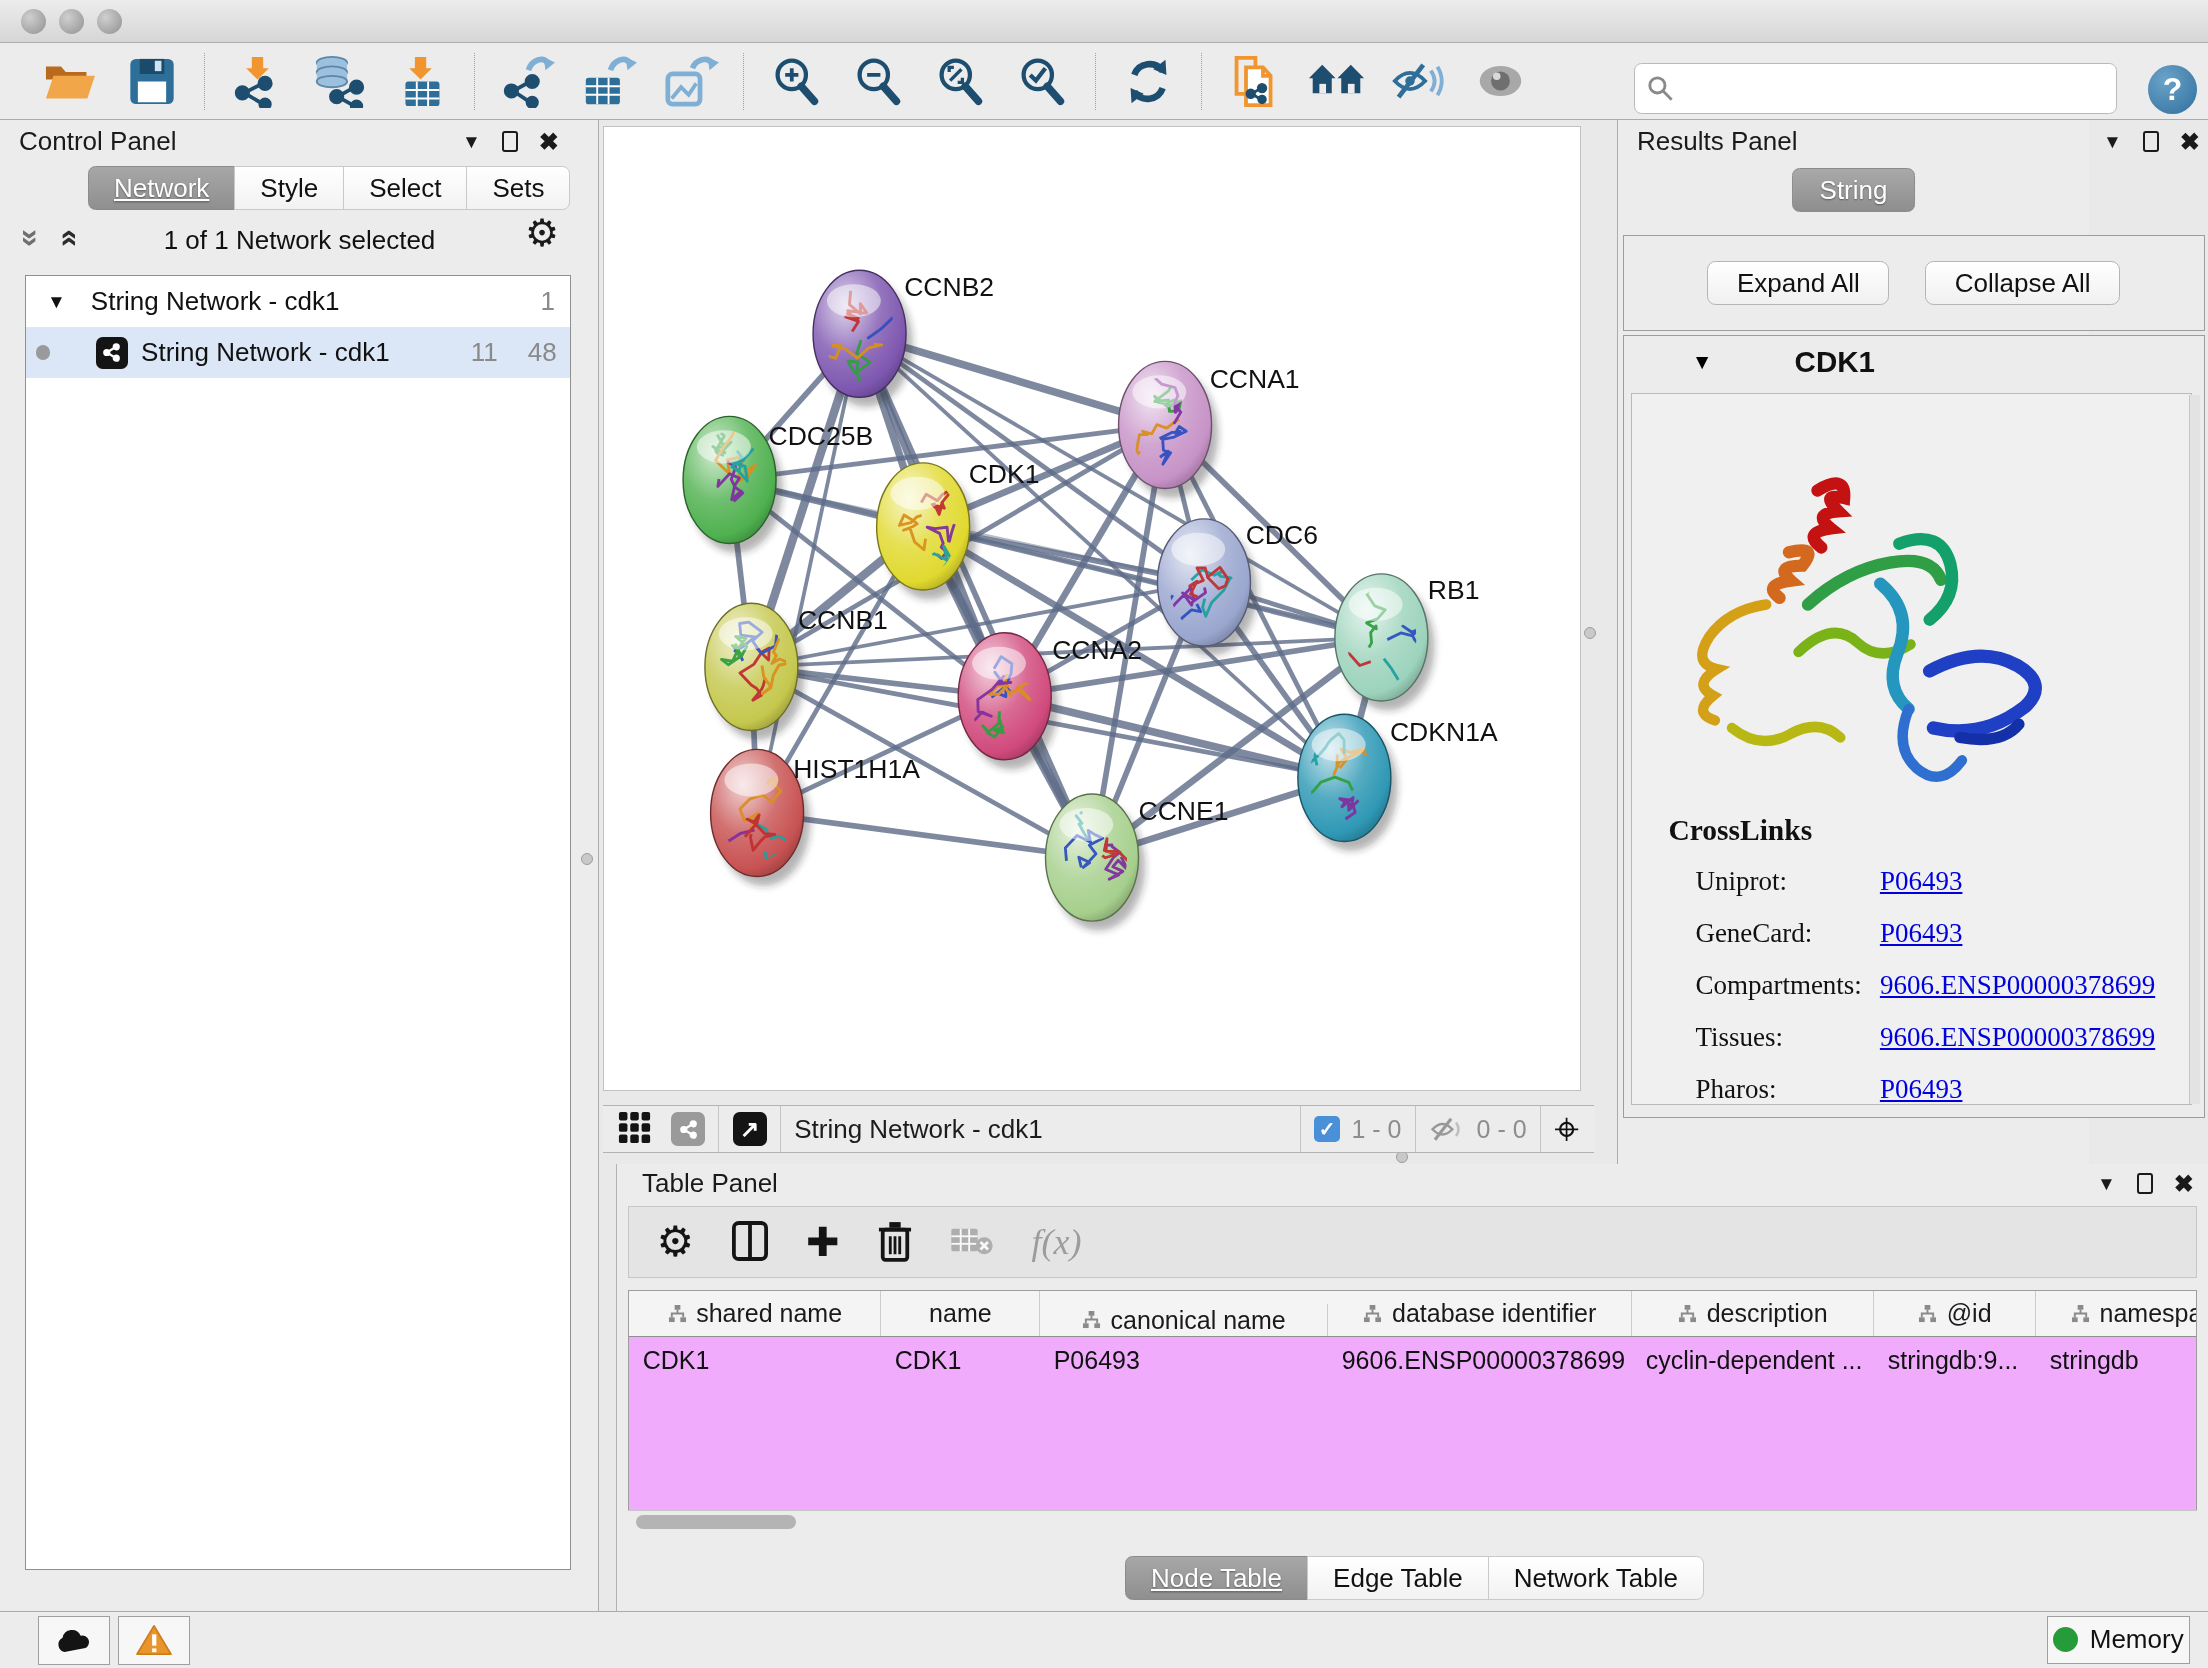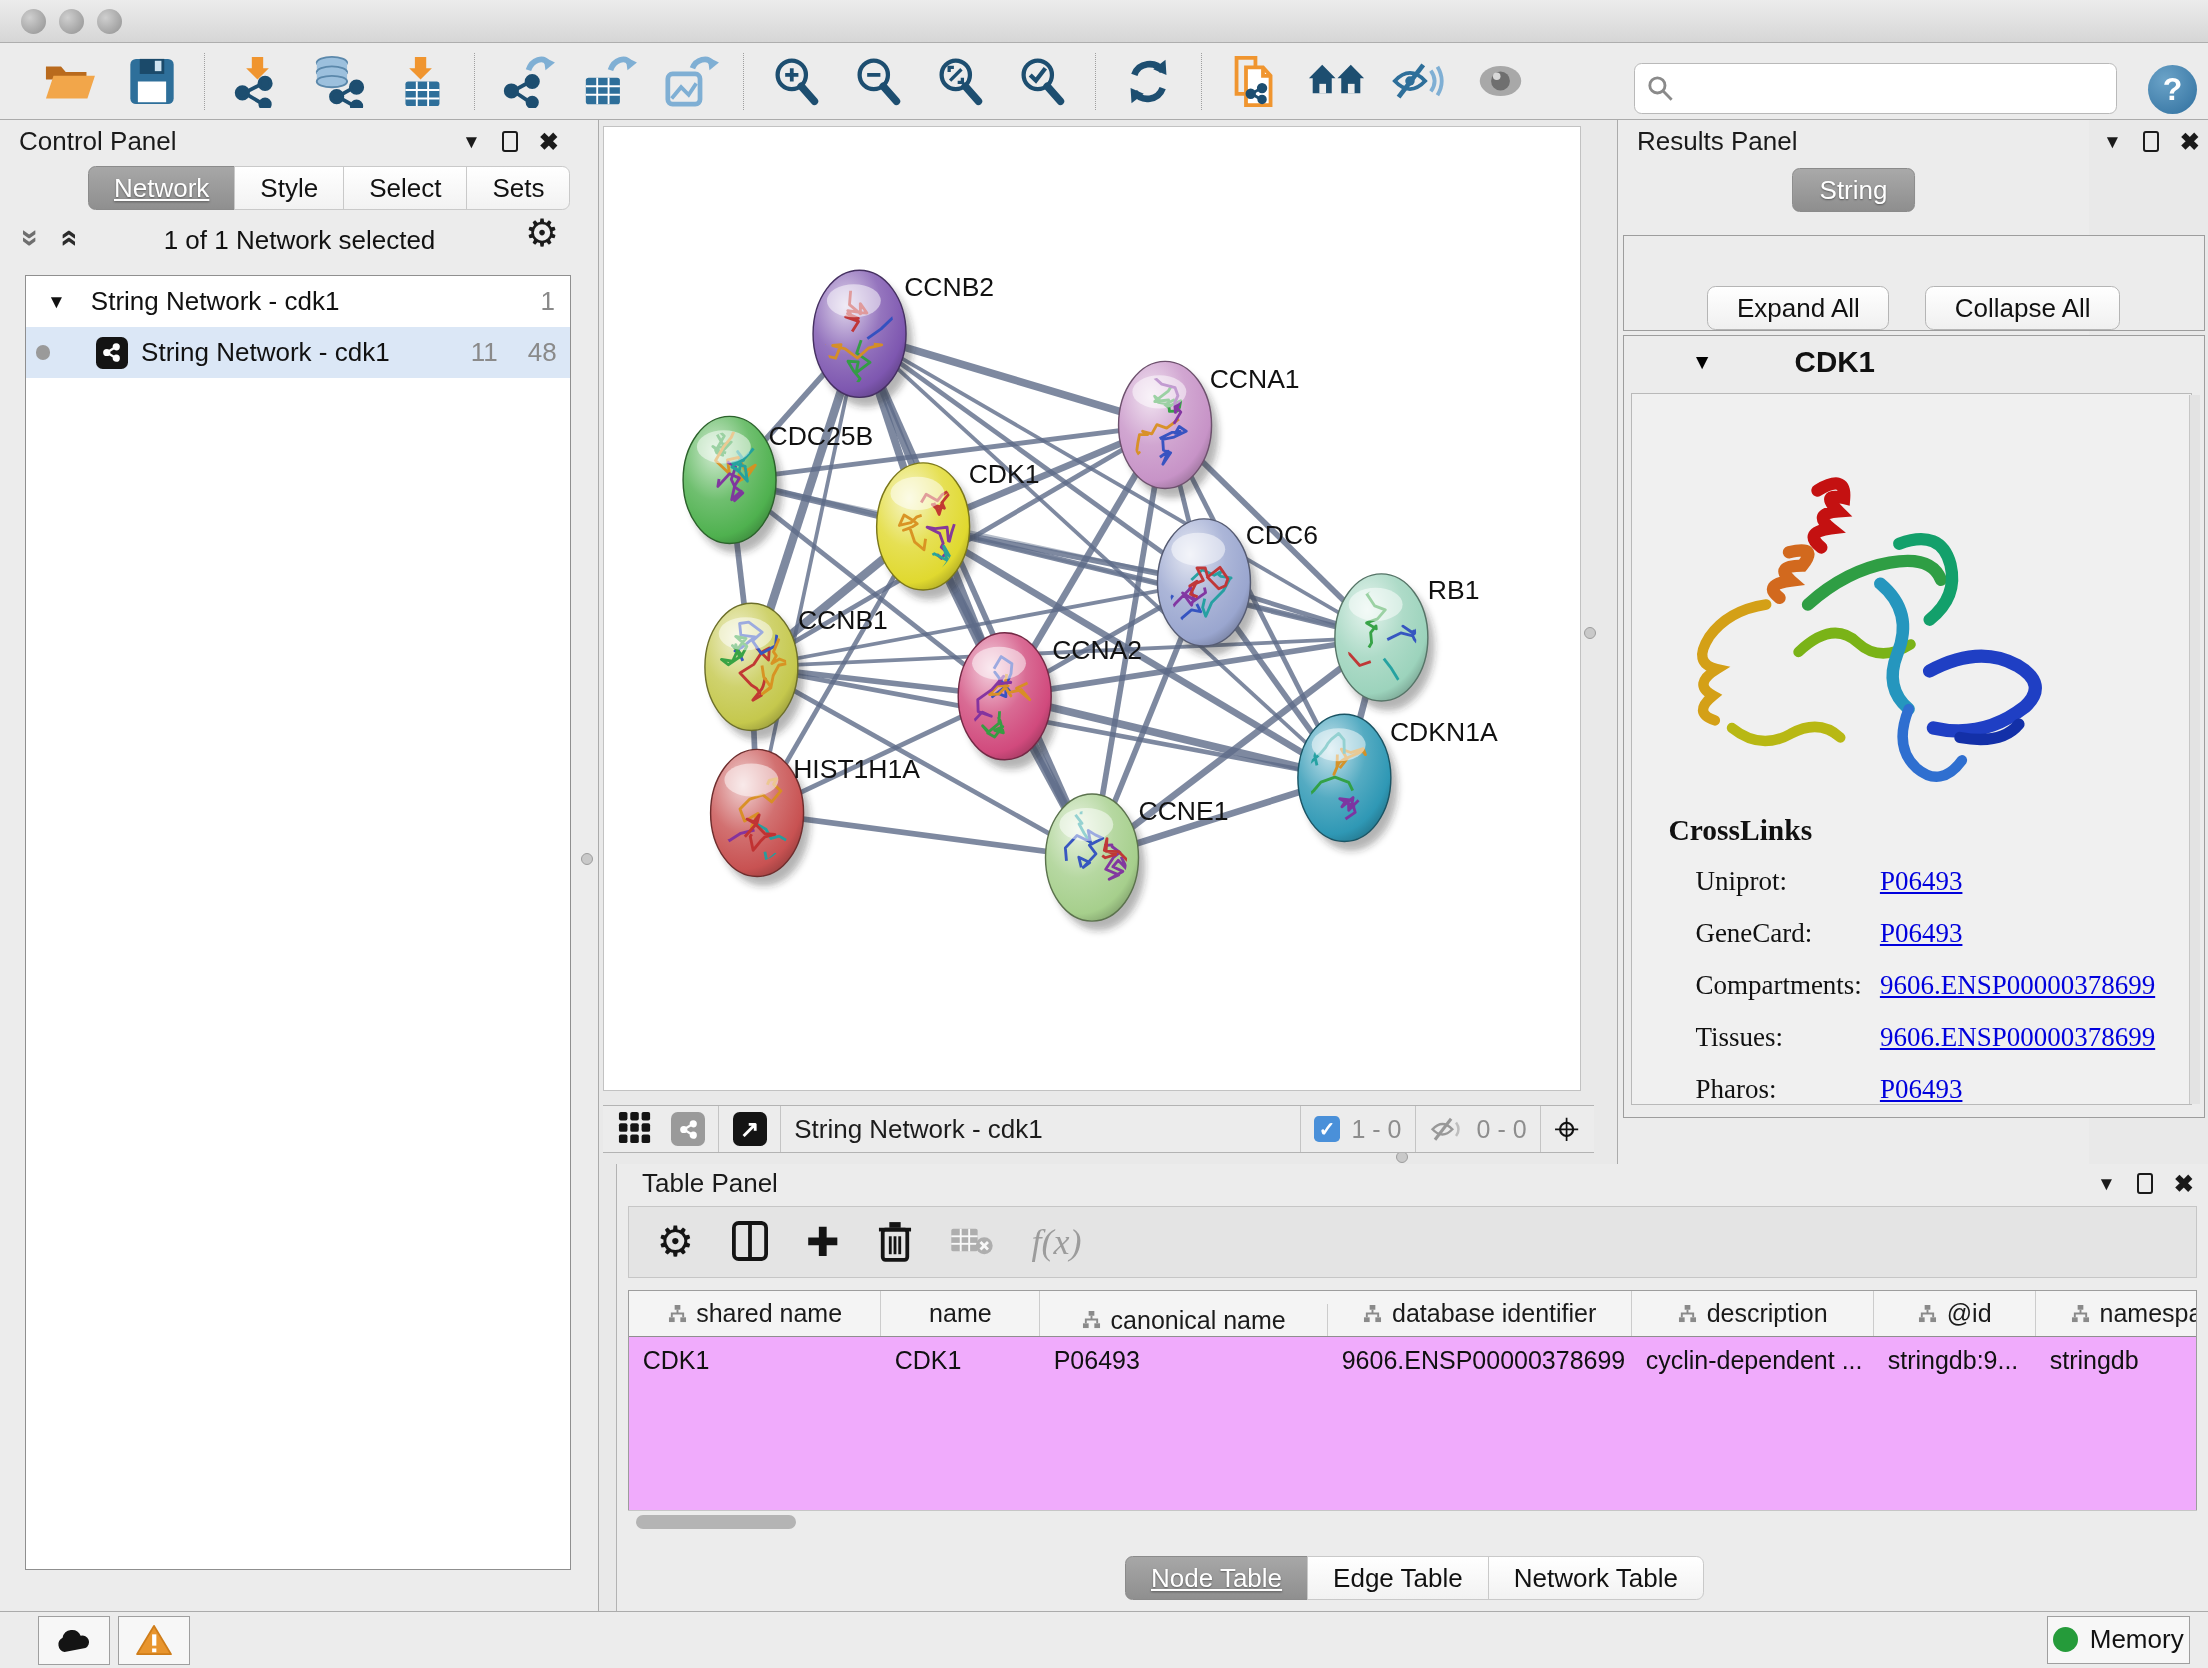--- a/index.html
+++ b/index.html
@@ -73,21 +73,21 @@
   .graychip { width:34px; height:34px; background:#9a9a9a; border-radius:6.7px;
     display:flex; align-items:center; justify-content:center; }
 
   
   #results-panel { left:1617px; top:120px; width:472px; height:1044px; background:#ececec;
     border-left:1px solid #ababab; }
   #rp-tab { left:50%; transform:translateX(-50%); top:48px; height:44px; padding:0 27px;
     background:linear-gradient(#a9a9a9,#8e8e8e); border:1px solid #8b8b8b; border-radius:7.6px;
     color:#fff; font-size:26px; display:flex; align-items:center; text-shadow:0 1px 1.9px rgba(0,0,0,.4); }
   #rp-box1 { left:4.8px; top:115px; width:582px; height:96px; background:#ececec; border:1.9px solid #9d9d9d;
-    display:flex; align-items:flex-end; justify-content:center; gap:36px; }
+    display:flex; align-items:center; justify-content:center; gap:36px; }
   .rp-btn { height:44px; padding:0 28.5px; background:linear-gradient(#ffffff,#f0f0f0);
     border:1px solid #b5b5b5; border-radius:8.6px; font-size:26px; color:#111;
     display:flex; align-items:center; }
   #rp-box2 { left:4.8px; top:215px; width:582px; height:783px; background:#ececec; border:1.9px solid #9d9d9d; }
   #rp-gene-head { height:51px; display:flex; align-items:center; }
   #rp-inner { left:7.6px; top:57px; width:561px; height:712px; background:#f0f0f0; border:1px solid #b9b9b9; }
   #rp-desc { font-size:26px; color:#111; }
   .serif { font-family:"Liberation Serif", serif; }
   .xl-label { font-size:27px; color:#111; }
   .xl-link { font-size:27px; color:#0000dd; text-decoration:underline; }

